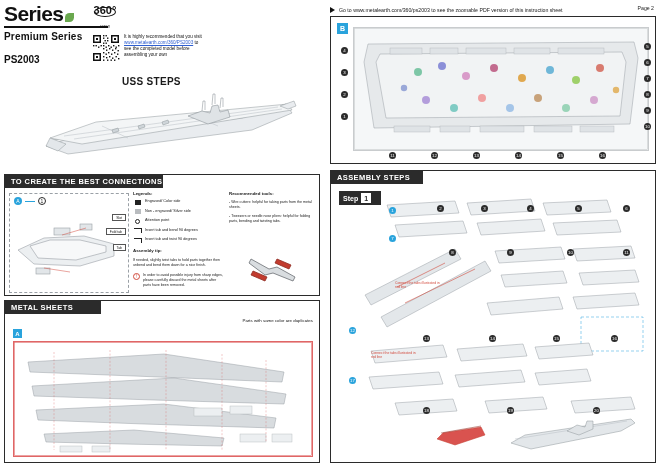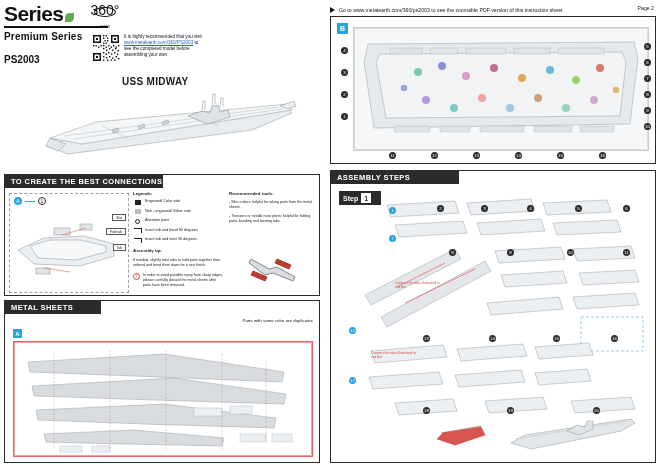--- a/index.html
+++ b/index.html
@@ -40,21 +40,21 @@
   .logo-earth .leaf {
     display:inline-block; width:9px; height:9px; margin-left:2px;
     border-radius:50% 0 50% 0; background:#6aa84f; vertical-align:-1px;
   }
   .logo-rule { width:104px; height:2px; background:#111; margin:3px 0 3px 0; }
   .premium { font-size:10px; font-weight:bold; letter-spacing:.2px; color:#111; }
   .model-no { font-size:10px; font-weight:bold; margin-top:12px; color:#111; }
 
   
   #badge360 { position:absolute; left:84px; top:2px; width:34px; height:30px; text-align:center; }
-  .b360-txt { font-size:14px; font-weight:normal; color:#111; line-height:9px; }
+  .b360-txt { font-size:11px; font-weight:bold; color:#111; line-height:9px; }
   .b360-sub { font-size:3.6px; color:#111; letter-spacing:.2px; }
   .b360-ring {
     width:22px; height:10px; border:1.2px solid #111; border-radius:50%;
     margin:0 auto; position:relative; top:-8px;
   }
 
   
   #qr { position:absolute; left:88px; top:30px; width:28px; height:28px; background:#fff; }
 
   
@@ -101,21 +101,21 @@
   #page-num { position:absolute; right:2px; top:1px; font-size:5.2px; }
 
   
   #panel-b { left:0; top:12px; width:326px; height:148px; }
   #b-tag { position:absolute; left:6px; top:6px; width:11px; height:11px; background:#29a3dc; color:#fff;
            font-size:7px; font-weight:bold; display:flex; align-items:center; justify-content:center; }
   #b-area { position:absolute; left:22px; top:10px; width:296px; height:124px; border:1px solid #c9ccce; background:#f5f7f8; }
 
   
   #panel-steps { left:0; top:166px; width:326px; height:293px; }
-  #panel-steps .panel-title { width:128px; }
+  #panel-steps .panel-title { width:92px; }
   #step1-badge {
     position:absolute; left:8px; top:20px; width:42px; height:14px;
     background:#2b2b2b; color:#fff; font-size:7px; font-weight:bold;
     display:flex; align-items:center; gap:3px; padding-left:4px;
   }
   #step1-badge .num { background:#fff; color:#2b2b2b; width:10px; height:10px; font-size:7px;
                       display:flex; align-items:center; justify-content:center; }
   #steps-area { position:absolute; left:4px; top:20px; width:318px; height:268px; }
 
   
@@ -208,21 +208,21 @@
         </g>
       </svg>
     </div>
 
     <div id="qr-blurb">
       <span>It is highly recommended that you visit</span>
       <span class="url">www.metalearth.com/360/PS2003</span>
       <span>to see the completed model before assembling your own</span>
     </div>
 
-    <div id="model-title">USS MIDWAY</div>
+    <div id="model-title">USS STEPS</div>
 
     <div id="hero">
       <svg width="258" height="78" viewBox="0 0 258 78">
         <g fill="none" stroke="#8f969b" stroke-width="0.5">
 
           <path d="M4 64 L26 72 L210 48 L250 31 L246 25 L60 46 Z" fill="#e9ecef" stroke="#8f969b"></path>
           <path d="M10 58 L200 36 L244 22"></path>
 
           <path d="M8 56 L54 40 L246 22 L250 28 L40 62 Z" fill="#f3f5f6" stroke="#8f969b"></path>
 

